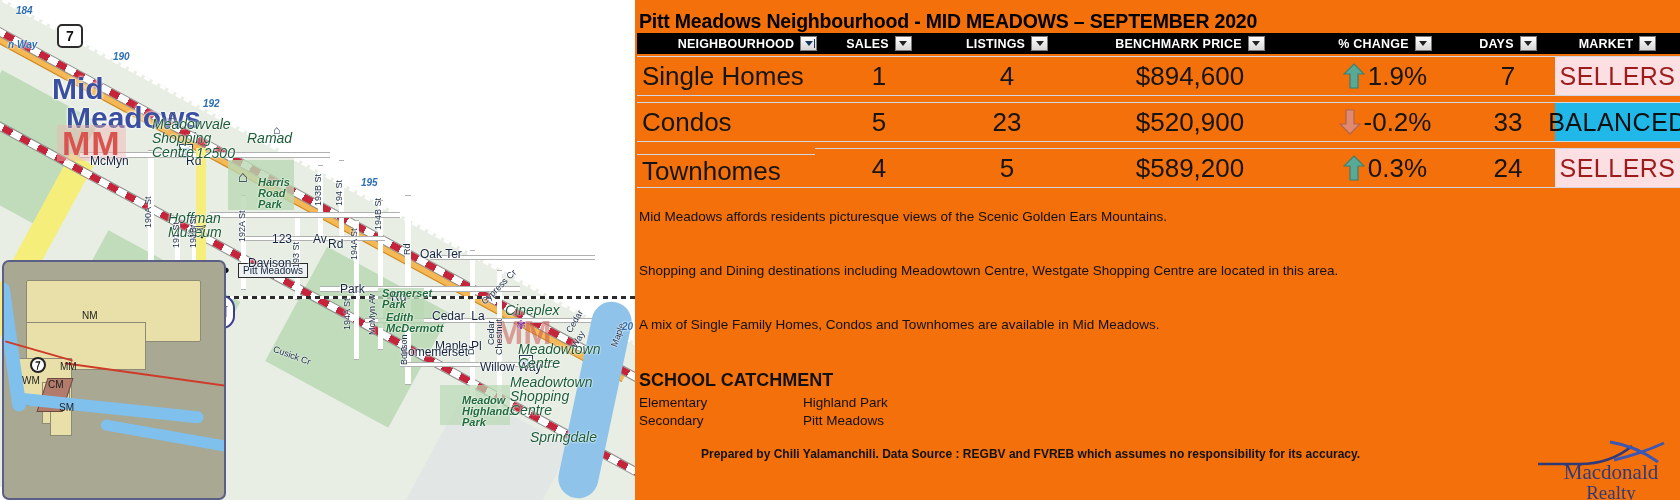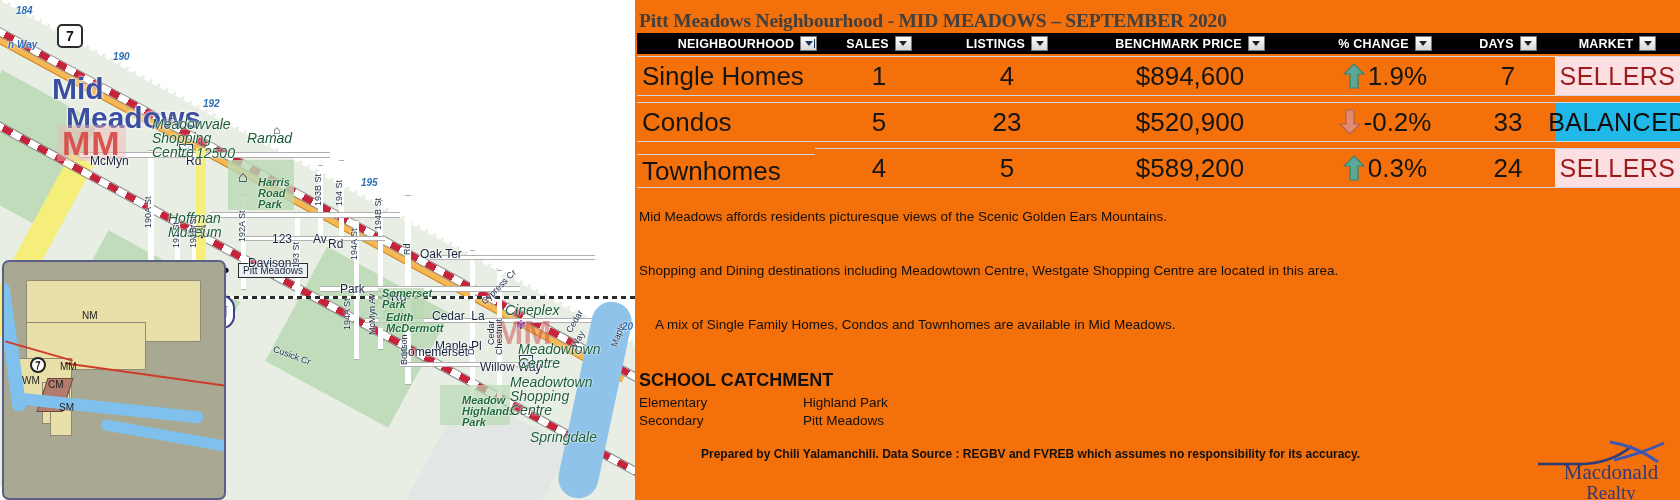--- a/index.html
+++ b/index.html
@@ -175,24 +175,24 @@
   
   .report {
     position: absolute;
     left: 635px; top: 0;
     width: 1045px; height: 500px;
     background: #f4700a;
     overflow: hidden;
   }
   .report-title {
     position: absolute; left: 4px; top: 10px;
-    font-size: 19.5px; font-weight: bold; color: #404040;
+    font-size: 19.5px; font-weight: bold; color: #000000;
     letter-spacing: -.2px;
     white-space: nowrap;
-    font-family: Liberation Serif, serif;
+    font-family: Liberation Sans, sans-serif;
   }
 
   
   .tbl { position: absolute; left: 2px; top: 33px; width: 1043px; }
   .hdr-row {
     display: flex; height: 21px; background: #000000;
     align-items: stretch;
   }
   .hdr-cell {
     display: flex; align-items: center; justify-content: center;
@@ -543,21 +543,21 @@
               <span>0.3%</span>
             </div>
             <div class="cell " style="width: 94px;">24</div>
             <div class="cell market sellers" style="width: 125px;">SELLERS</div>
           </div>
         </div>
     </div>
 
     <div class="body-txt" style="top:209px;">Mid Meadows affords residents picturesque views of the Scenic Golden Ears Mountains.</div>
     <div class="body-txt" style="top:263px;">Shopping and Dining destinations including Meadowtown Centre, Westgate Shopping Centre are located in this area.</div>
-    <div class="body-txt" style="top:317px;margin-left:16px;">A mix of Single Family Homes, Condos and Townhomes are available in Mid Meadows.</div>
+    <div class="body-txt" style="top:317px;">A mix of Single Family Homes, Condos and Townhomes are available in Mid Meadows.</div>
 
     <div class="school-hdr">SCHOOL CATCHMENT</div>
     <div class="school-row" style="left:4px;top:395px;">Elementary</div>
     <div class="school-row" style="left:168px;top:395px;">Highland Park</div>
     <div class="school-row" style="left:4px;top:413px;">Secondary</div>
     <div class="school-row" style="left:168px;top:413px;">Pitt Meadows</div>
 
     <div class="footer-note">Prepared by Chili Yalamanchili. Data Source : REGBV and FVREB which assumes no responsibility for its accuracy.</div>
 
     <div class="logo">

